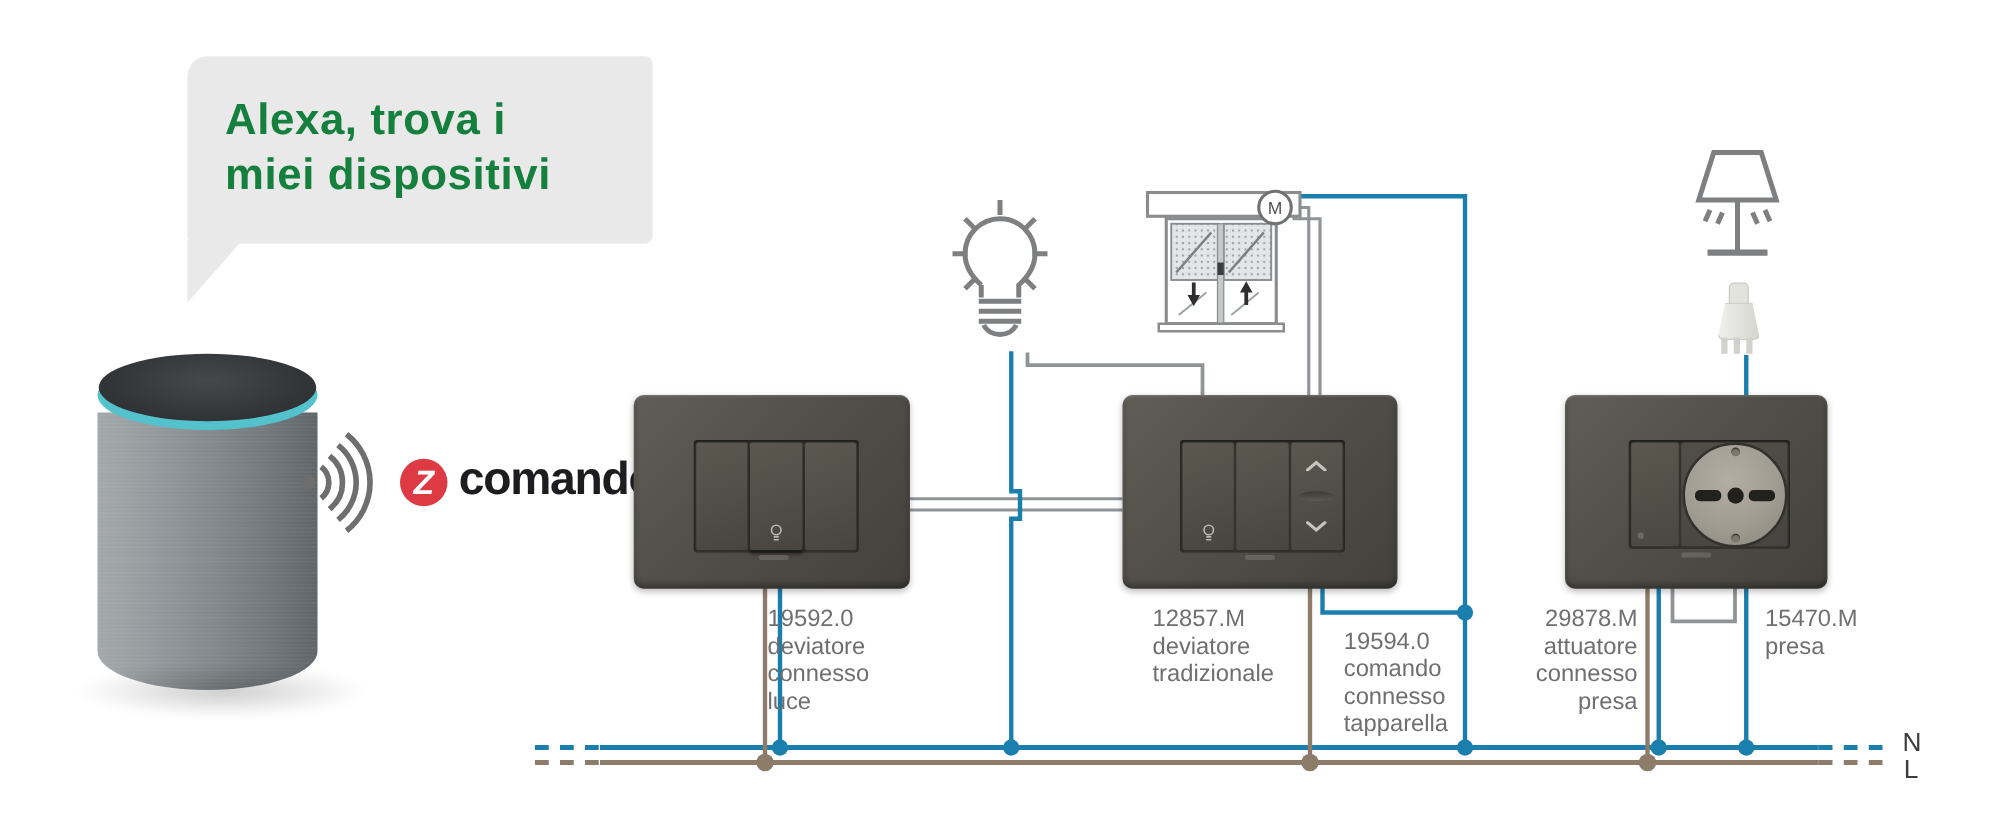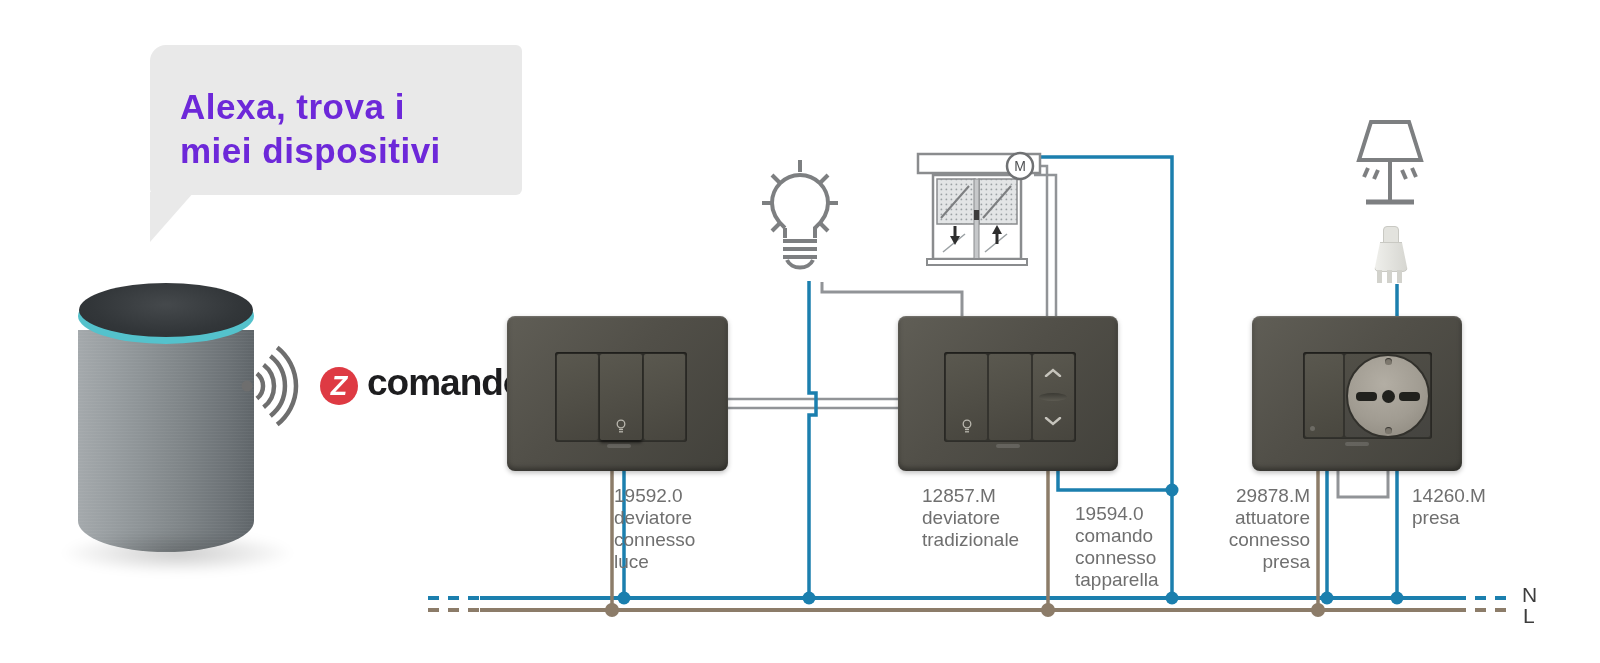--- a/index.html
+++ b/index.html
@@ -5,21 +5,21 @@
   html,body{margin:0;padding:0;}
   body{width:1600px;height:663px;background:#ffffff;overflow:hidden;
        font-family:"Liberation Sans", sans-serif;position:relative;}
   .abs{position:absolute;}
 
   
   .bubble{left:150px;top:45px;width:372px;height:150px;background:var(--bubble-bg);
           border-radius:16px 6px 6px 6px;}
   .bubble-tail{left:150px;top:192px;width:0;height:0;
                border-right:44px solid transparent;border-top:50px solid var(--bubble-bg);}
-  .bubble-text{left:180px;top:85px;font-size:35px;font-weight:bold;color:#6d28d9;
+  .bubble-text{left:180px;top:74px;font-size:35px;font-weight:bold;color:#15803d;
                line-height:44px;white-space:pre-line;letter-spacing:.5px;}
 
   
   .echo{left:78px;top:272px;width:176px;height:300px;}
   .echo-body{position:absolute;left:0;top:58px;width:176px;height:222px;
              background:linear-gradient(90deg,#a4a9ac 0%,#8e9497 35%,#7e8487 60%,#6c7276 85%,#5f6569 100%);
              border-radius:0 0 50% 50% / 0 0 14% 14%;}
   .echo-body:after{content:"";position:absolute;inset:0;border-radius:inherit;
              background:repeating-linear-gradient(0deg,rgba(255,255,255,.04) 0 1px,transparent 1px 3px);}
   .echo-ring{position:absolute;left:0;top:16px;width:176px;height:56px;border-radius:50%;
@@ -277,17 +277,17 @@
 deviatore
 tradizionale</div>
 <div class="abs dev-label" style="left:1063px;top:503px;margin-left:12px;">19594.0
 comando
 connesso
 tapparella</div>
 <div class="abs dev-label" style="left:1150px;top:485px;width:160px;text-align:right;">29878.M
 attuatore
 connesso
 presa</div>
-<div class="abs dev-label" style="left:1412px;top:485px;">14260.M
+<div class="abs dev-label" style="left:1412px;top:485px;">15470.M
 presa</div>
 
 <div class="abs nl-label" style="left:1522px;top:583px;">N</div>
 <div class="abs nl-label" style="left:1523px;top:604px;">L</div>
 
 </body></html>

